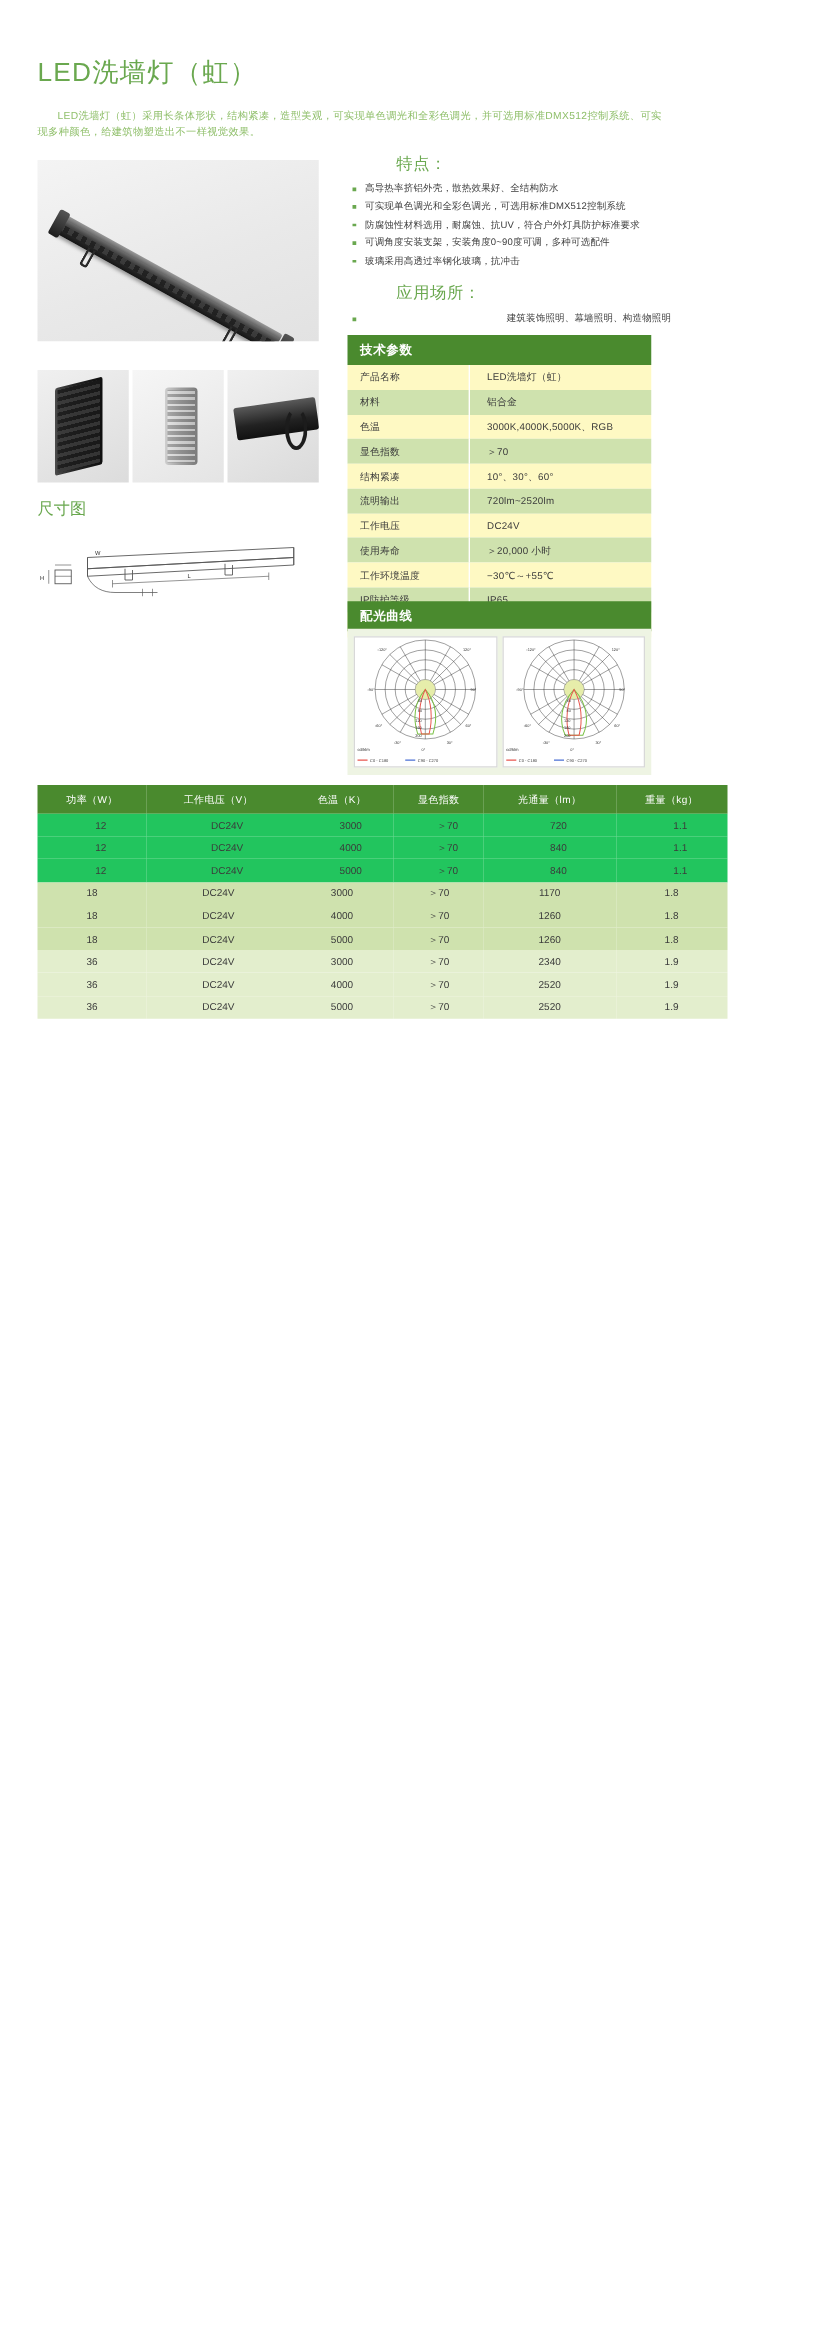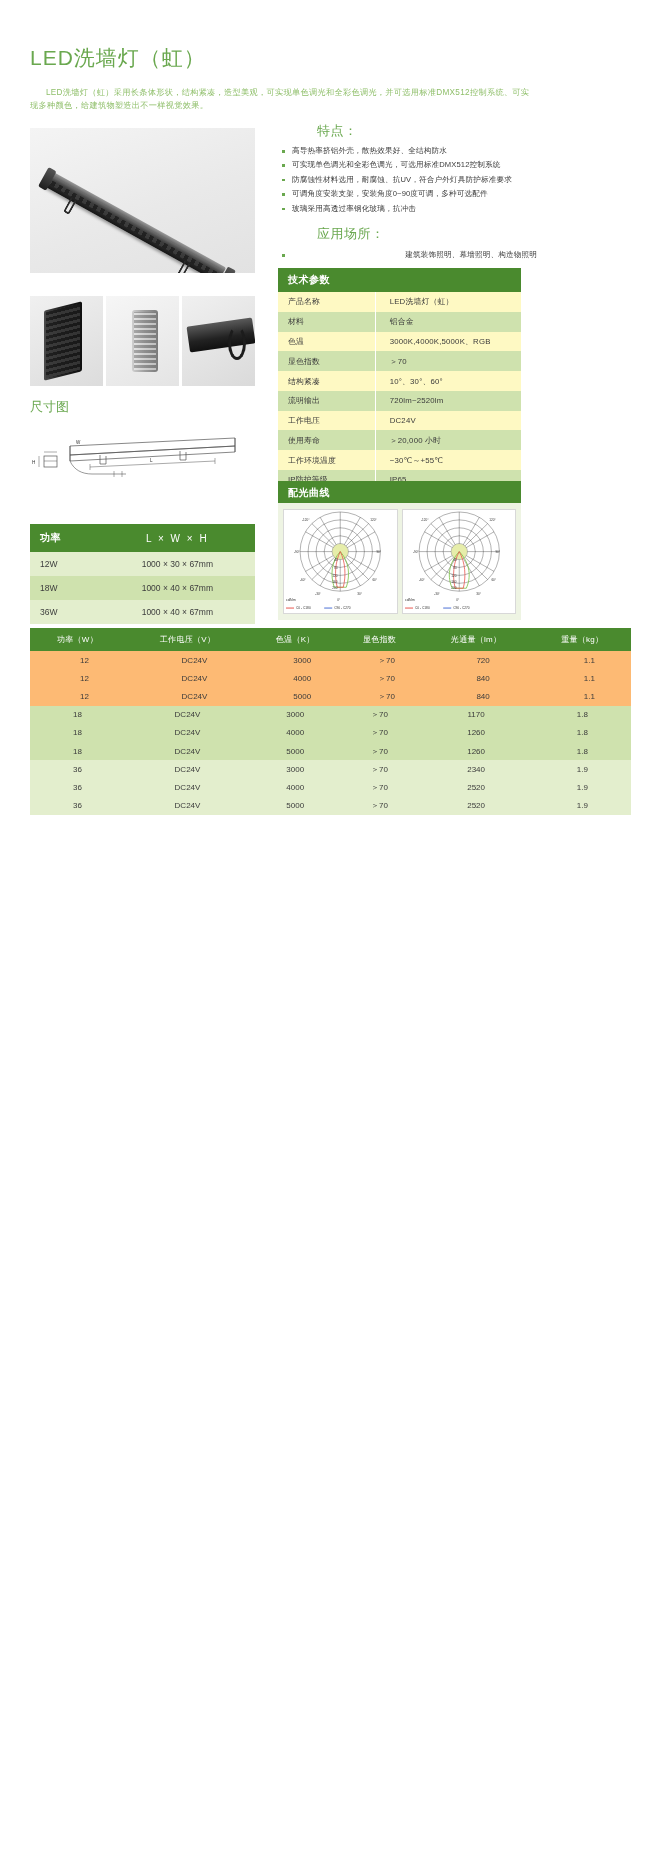--- a/index.html
+++ b/index.html
@@ -166,31 +166,31 @@
     padding:5px 10px; letter-spacing:.5px;
   }
   .ld-body {
     position:absolute; left:278px; top:503px; width:243px; height:117px;
     background:#eef4e3; display:flex; gap:4px; padding:6px 5px;
   }
   .ld-card { flex:1; background:#fff; position:relative; border:1px solid #d8d8d8; }
 
   
   .spec {
-    position:absolute; left:30px; top:628px; width:601px;
+    position:absolute; left:30px; top:628px; width:552px;
     border-collapse:collapse;
   }
   .spec th {
     background:#4a8a2e; color:#fff; font-size:8px; font-weight:400;
     padding:6px 2px; letter-spacing:.3px; text-align:center;
   }
   .spec td {
     font-size:8px; color:#3b3b3b; text-align:center; padding:3.6px 2px;
   }
-  .spec tr.g1 td { background:#fdba74;padding-left:16px; }
+  .spec tr.g1 td { background:#22c55e;padding-left:16px; }
   .spec tr.g2 td { background:#cfe2ae; }
   .spec tr.g3 td { background:#e3eecd; }
 </style>
 </head>
 <body>
 
 <div class="page">
 
   <div class="title">LED洗墙灯（虹）</div>
   <div class="intro">LED洗墙灯（虹）采用长条体形状，结构紧凑，造型美观，可实现单色调光和全彩色调光，并可选用标准DMX512控制系统、可实现多种颜色，给建筑物塑造出不一样视觉效果。</div>
@@ -245,42 +245,20 @@
       <line x1="60" y1="34" x2="60" y2="40" stroke="#555" stroke-width="0.5"></line>
       <line x1="185" y1="28" x2="185" y2="34" stroke="#555" stroke-width="0.5"></line>
       <line x1="14" y1="22" x2="27" y2="22" stroke="#555" stroke-width="0.5"></line>
       <line x1="9" y1="26" x2="9" y2="37" stroke="#555" stroke-width="0.5"></line>
       <text x="46" y="14" font-size="4.6" fill="#333" font-family="Liberation Sans, sans-serif">W</text>
       <text x="2" y="34" font-size="4.6" fill="#333" font-family="Liberation Sans, sans-serif">H</text>
       <text x="120" y="32" font-size="4.6" fill="#333" font-family="Liberation Sans, sans-serif">L</text>
     </svg>
   </div>
 
-  <table class="dim-table">
-    <thead>
-      <tr>
-        <th>功率</th>
-        <th class="rt">L × W × H</th>
-      </tr>
-    </thead>
-    <tbody>
-      <tr class="odd">
-        <td>12W</td>
-        <td class="rt">1000 × 30 × 67mm</td>
-      </tr>
-      <tr class="even">
-        <td>18W</td>
-        <td class="rt">1000 × 40 × 67mm</td>
-      </tr>
-      <tr class="odd">
-        <td>36W</td>
-        <td class="rt">1000 × 40 × 67mm</td>
-      </tr>
-    </tbody>
-  </table>
 
   <div class="sec-h feat-h">特点：</div>
   <ul class="bullets feat-b">
     <li>高导热率挤铝外壳，散热效果好、全结构防水</li>
     <li>可实现单色调光和全彩色调光，可选用标准DMX512控制系统</li>
     <li>防腐蚀性材料选用，耐腐蚀、抗UV，符合户外灯具防护标准要求</li>
     <li>可调角度安装支架，安装角度0~90度可调，多种可选配件</li>
     <li>玻璃采用高透过率钢化玻璃，抗冲击</li>
   </ul>
 

